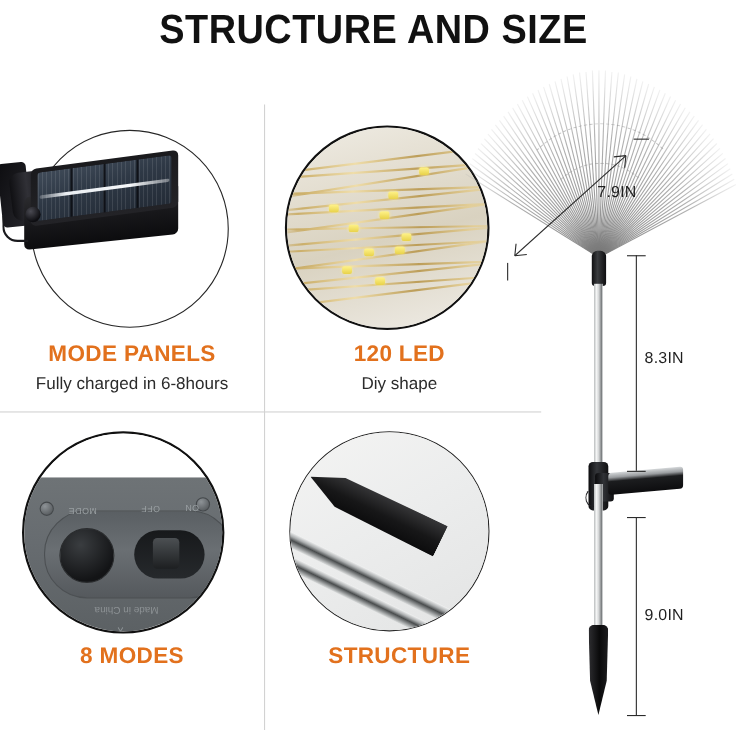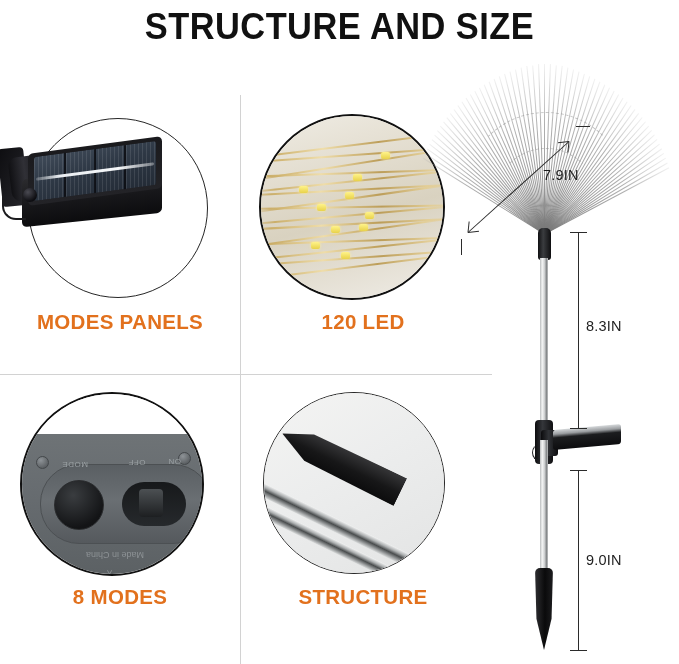--- a/index.html
+++ b/index.html
@@ -393,21 +393,22 @@
         <div class="sp-cells">
           <div class="sp-cellgap" style="left:30px;"></div>
           <div class="sp-cellgap" style="left:60px;"></div>
           <div class="sp-cellgap" style="left:90px;"></div>
         </div>
         <div class="sp-bar"></div>
         <div class="sp-knob"></div>
         <div class="sp-wire"></div>
       </div>
     </div>
-    <div class="caption-main">MODES PANELS</div>
+    <div class="caption-main">MODE PANELS</div>
+    <div class="caption-sub">Fully charged in 6-8hours</div>
   </div>
 
   <div class="feature" style="left:243px; top:100px;">
     <div class="feature-photo">
       <div class="circle thick" style="left:16px; top:14px; width:182px; height:182px;">
         <div class="led-bg">
           <div class="led-strand" style="left:-12px; top:28px;  width:210px; transform:rotate(-7deg);"></div>
           <div class="led-strand" style="left:-16px; top:38px;  width:218px; transform:rotate(-4deg);"></div>
           <div class="led-strand" style="left:-10px; top:47px;  width:206px; transform:rotate(-9deg);"></div>
           <div class="led-strand" style="left:-18px; top:56px;  width:222px; transform:rotate(-2deg);"></div>
@@ -429,20 +430,21 @@
           <div class="led-chip" style="left:104px; top:96px;"></div>
           <div class="led-chip" style="left:70px;  top:110px;"></div>
           <div class="led-chip" style="left:98px;  top:108px;"></div>
           <div class="led-chip" style="left:50px;  top:126px;"></div>
           <div class="led-chip" style="left:80px;  top:136px;"></div>
           <div class="led-chip" style="left:38px;  top:70px;"></div>
         </div>
       </div>
     </div>
     <div class="caption-main">120 LED</div>
+    <div class="caption-sub">Diy shape</div>
   </div>
 
   <div class="feature" style="left:0px; top:382px;">
     <div class="feature-photo" style="height:205px;">
       <div class="circle thick" style="left:20px; top:10px; width:180px; height:180px;">
         <div class="bp-bg">
           <div class="bp-screw" style="left:14px; top:62px;"></div>
           <div class="bp-screw" style="left:156px; top:58px;"></div>
           <div class="bp-plate"></div>
           <div class="bp-label" style="left:40px; top:66px;">MODE</div>

